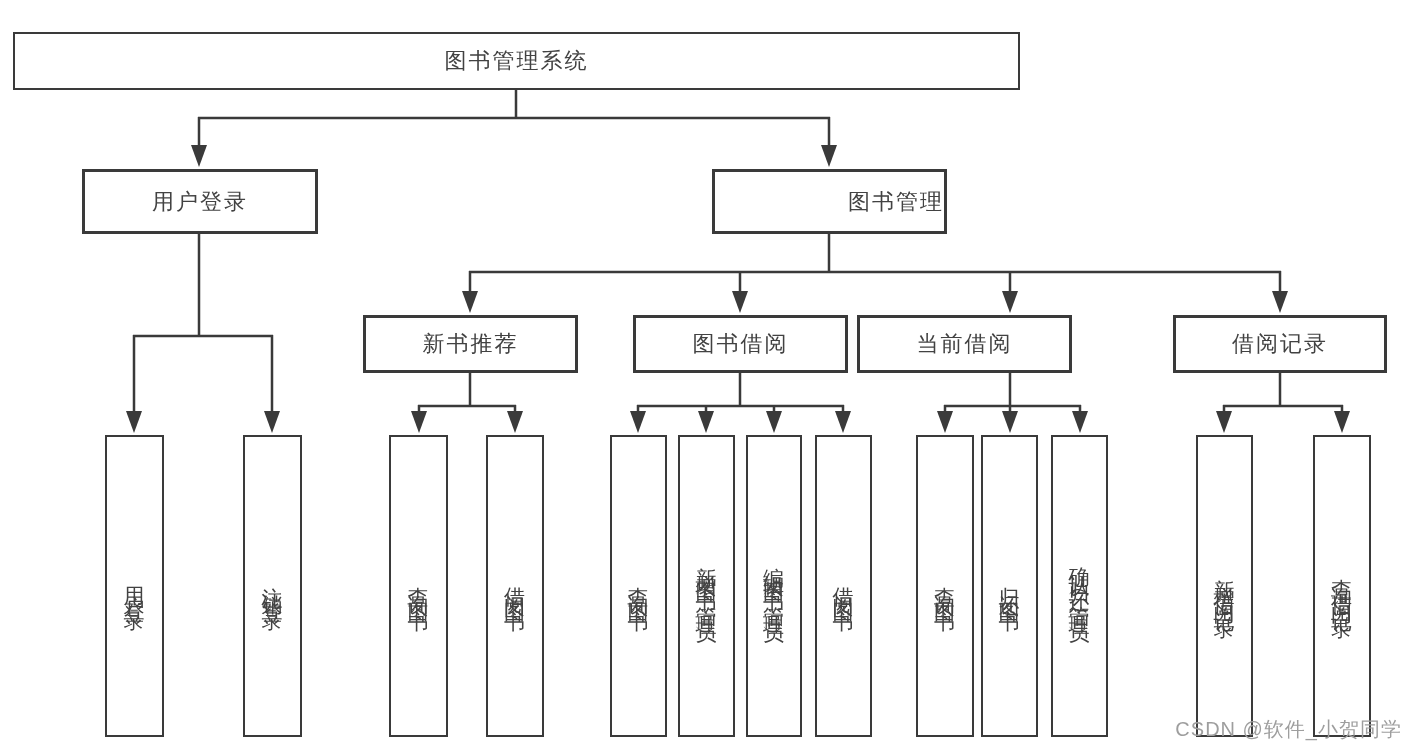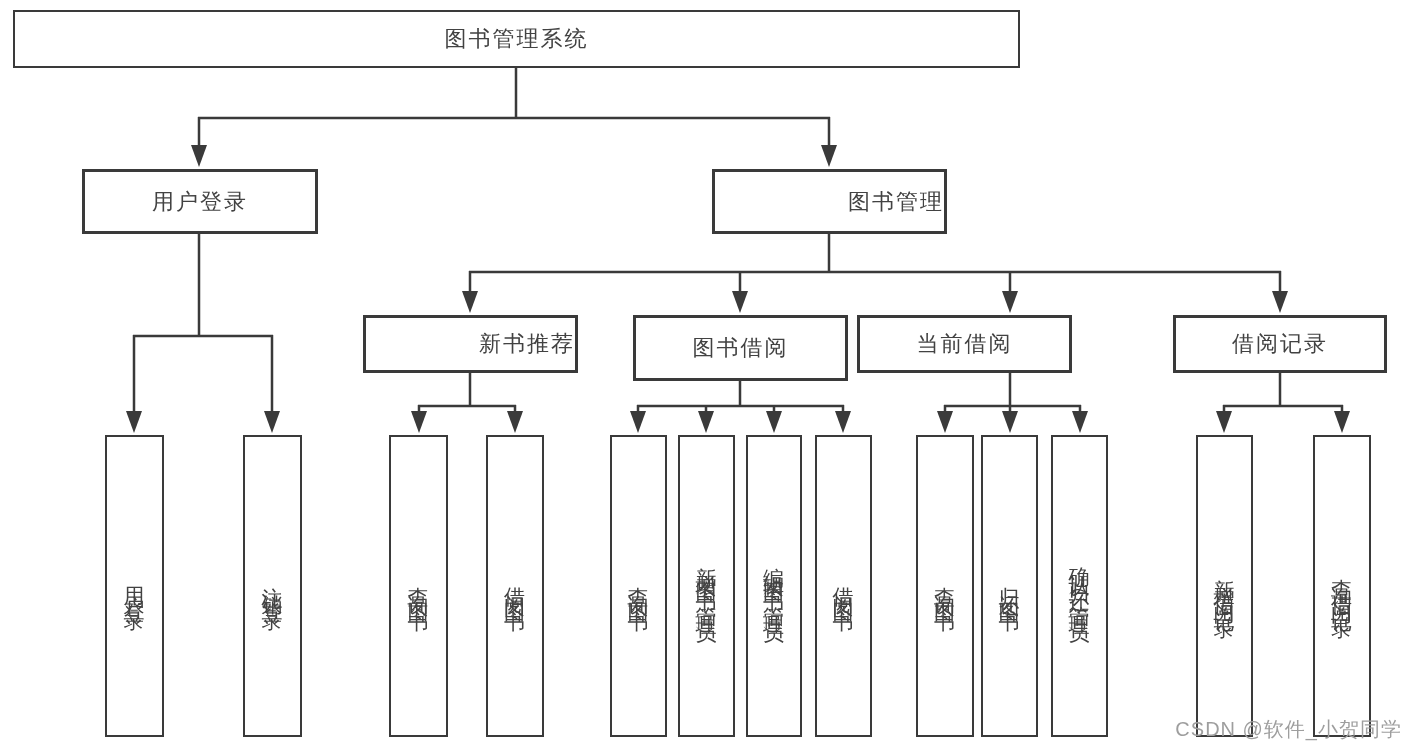--- a/index.html
+++ b/index.html
@@ -23,21 +23,21 @@
     border: 3px solid #3a3a3a;
     background: #ffffff;
     display: flex;
     align-items: center;
     justify-content: center;
     color: #424242;
     font-size: 22px;
     letter-spacing: 2px;
     white-space: nowrap;
   }
-  .node.root { border-width: 2px; }
+  .node.root { border-width: 2px; margin-top: 22px; }
   .node.leaf { border-width: 2px; }
   .node.leaf span {
     writing-mode: vertical-rl;
     text-orientation: mixed;
     font-size: 21px;
     letter-spacing: 8px;
     line-height: 1;
   }
   .watermark {
     position: absolute;
@@ -98,24 +98,24 @@
     <span>图书管理系统</span>
   </div>
 
   <div class="node" style="left:82px; top:169px; width:236px; height:65px;">
     <span>用户登录</span>
   </div>
   <div class="node" style="left:712px; top:169px; width:235px; height:65px;justify-content:flex-end;">
     <span>图书管理</span>
   </div>
 
-  <div class="node" style="left:363px; top:315px; width:215px; height:58px;justify-content:flex-end;">
+  <div class="node" style="left:363px; top:315px; width:215px; height:58px;">
     <span>新书推荐</span>
   </div>
-  <div class="node" style="left:633px; top:315px; width:215px; height:66px;">
+  <div class="node" style="left:633px; top:315px; width:215px; height:58px;">
     <span>图书借阅</span>
   </div>
   <div class="node" style="left:857px; top:315px; width:215px; height:58px;">
     <span>当前借阅</span>
   </div>
   <div class="node" style="left:1173px; top:315px; width:214px; height:58px;">
     <span>借阅记录</span>
   </div>
 
   <div class="node leaf" style="left:105px; top:435px; width:59px; height:302px;">

